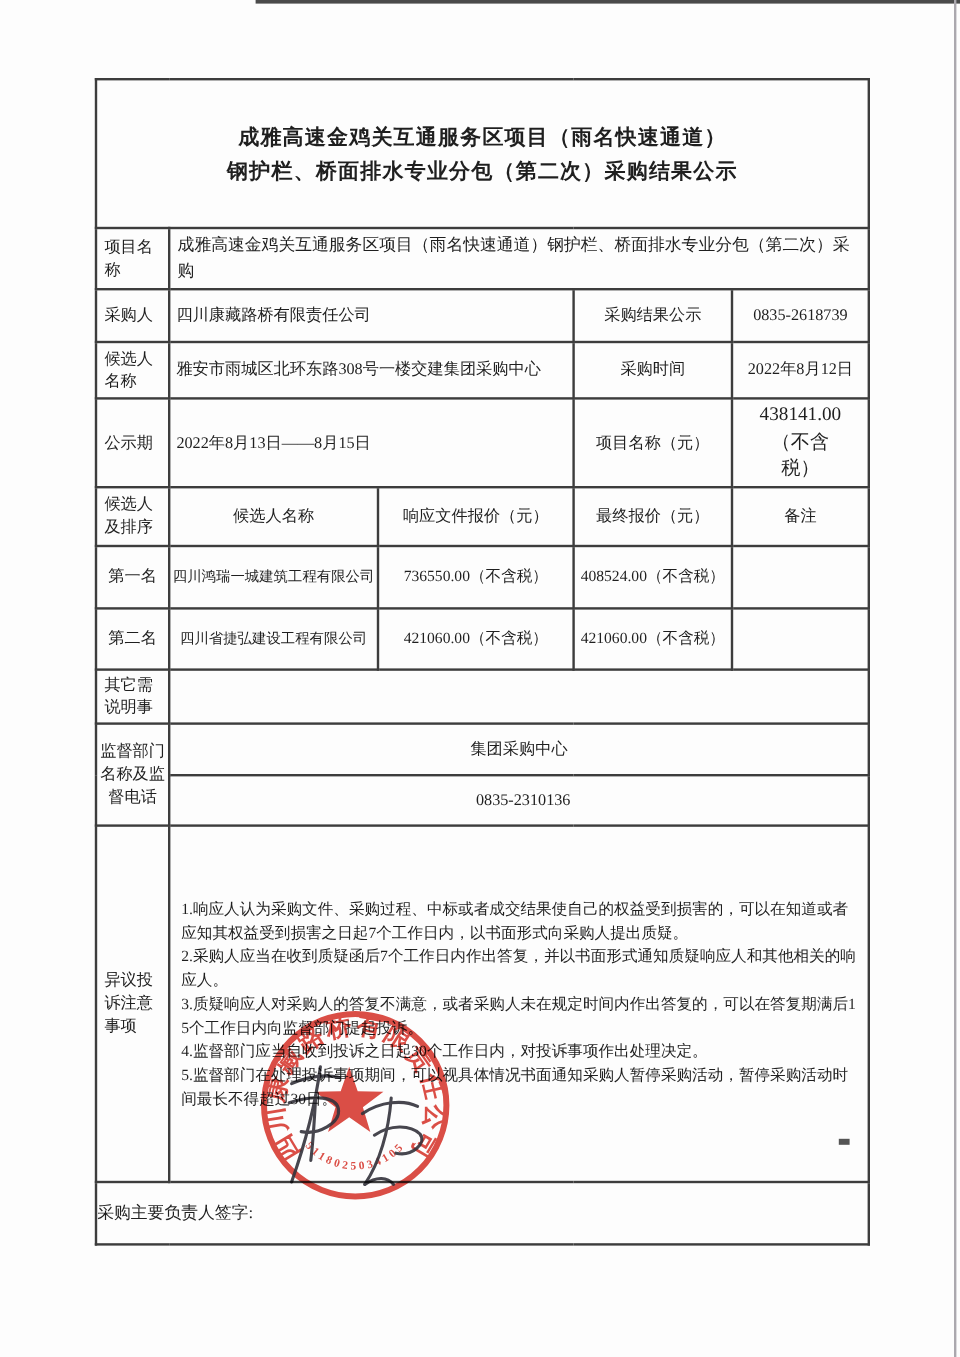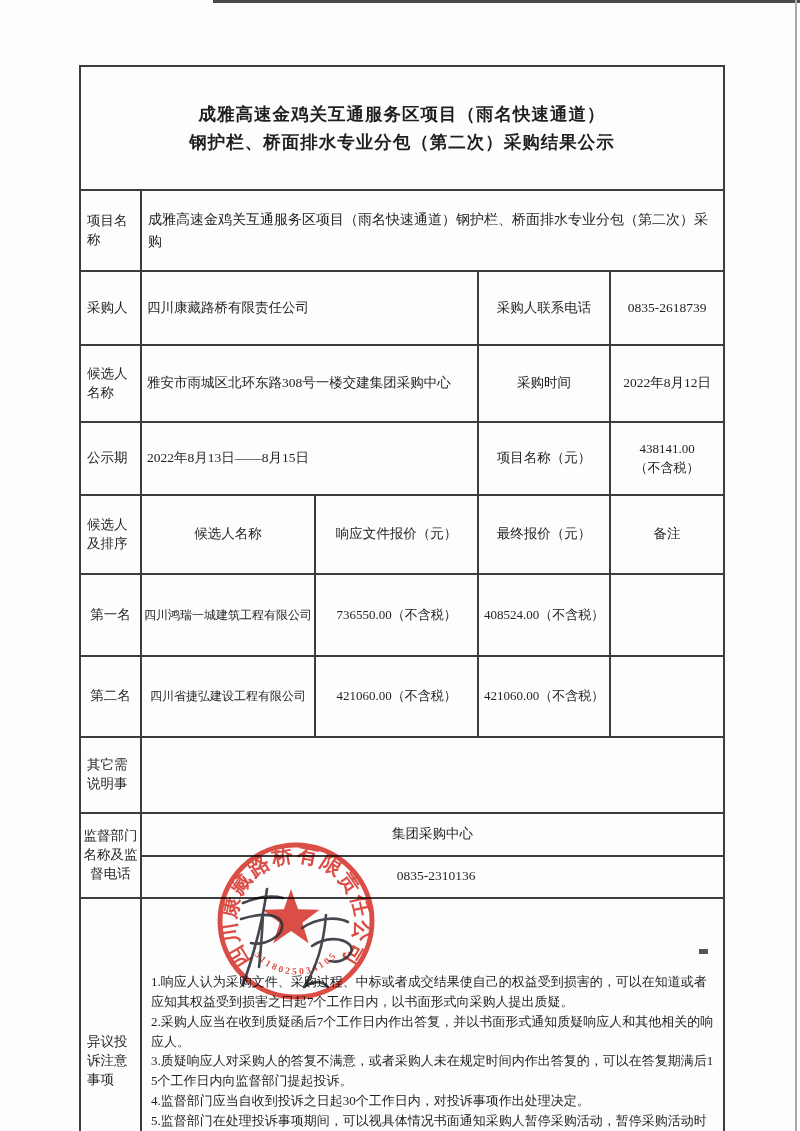--- a/index.html
+++ b/index.html
@@ -20,38 +20,38 @@
   .doc-table td{
     border:2px solid #3d3d3d;
     vertical-align:middle;
     padding:3px 5px;
     font-size:13.5px;
     line-height:1.4;
     word-break:break-all;
   }
   td.title-cell{height:114px;text-align:center;padding:4px;}
   .title-line{font-weight:bold;font-size:17.5px;line-height:1.6;letter-spacing:1px;}
-  td.lbl{width:61px;padding:18px 6px;}
+  td.lbl{width:61px;padding:3px 6px;}
   td.lbl-center{text-align:center;padding:3px 2px;}
   td.c-center{text-align:center;}
   tr.r-project td{height:43px;}
   tr.r-purchaser td{height:36px;}
   tr.r-location td{height:39px;}
   tr.r-publicity td{height:35px;}
   tr.r-chead td{height:41px;}
   tr.r-cand1 td{height:44px;}
   tr.r-cand2 td{height:43px;}
   tr.r-other td{height:32px;}
   tr.r-supa td{height:35px;}
   tr.r-supb td{height:34px;padding-left:12px;}
   tr.r-objection td{height:289px;}
   tr.r-sign td{height:44px;}
   td.cand-name{font-size:12px;text-align:center;padding:2px;}
   td.price{font-size:13px;text-align:center;padding:2px;}
-  td.maxprice{font-size:13px;text-align:center;padding:2px 21px;}
+  td.maxprice{font-size:16px;text-align:center;padding:2px 21px;}
   td.project-content{font-size:14px;padding:3px 6px;line-height:1.55;}
   .objection-text{padding:0 4px;}
   .objection-text p{margin:0;line-height:1.52;font-size:13px;}
   td.sign-cell{padding-left:0;font-size:14px;}
 
   .stamp-wrap{
     position:absolute;left:205px;top:833px;width:200px;height:180px;
     mix-blend-mode:multiply;pointer-events:none;
   }
 </style>
@@ -80,21 +80,21 @@
   </tr>
 
   <tr class="r-project">
     <td class="lbl">项目名称</td>
     <td colspan="4" class="project-content">成雅高速金鸡关互通服务区项目（雨名快速通道）钢护栏、桥面排水专业分包（第二次）采购</td>
   </tr>
 
   <tr class="r-purchaser">
     <td class="lbl">采购人</td>
     <td colspan="2">四川康藏路桥有限责任公司</td>
-    <td class="c-center">采购人联系电话</td>
+    <td class="c-center">采购结果公示</td>
     <td class="c-center">0835-2618739</td>
   </tr>
 
   <tr class="r-location">
     <td class="lbl">候选人名称</td>
     <td colspan="2">雅安市雨城区北环东路308号一楼交建集团采购中心</td>
     <td class="c-center">采购时间</td>
     <td class="c-center">2022年8月12日</td>
   </tr>
 

